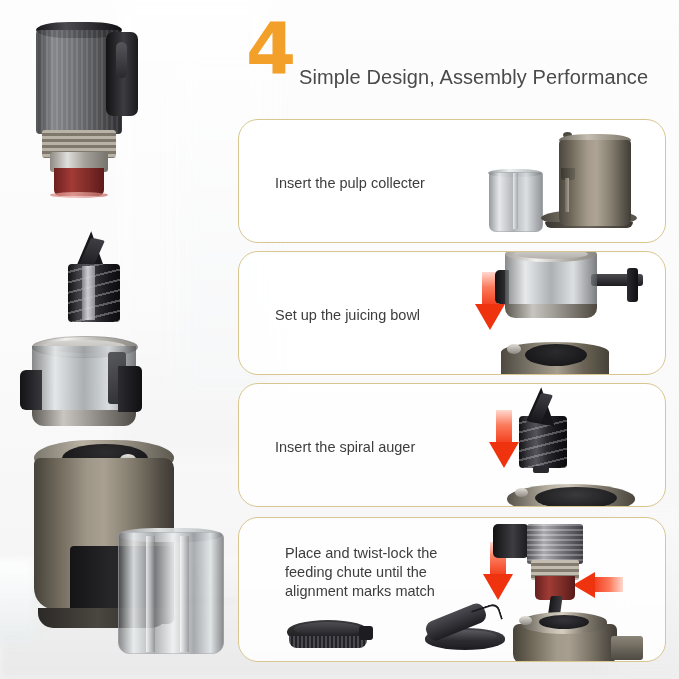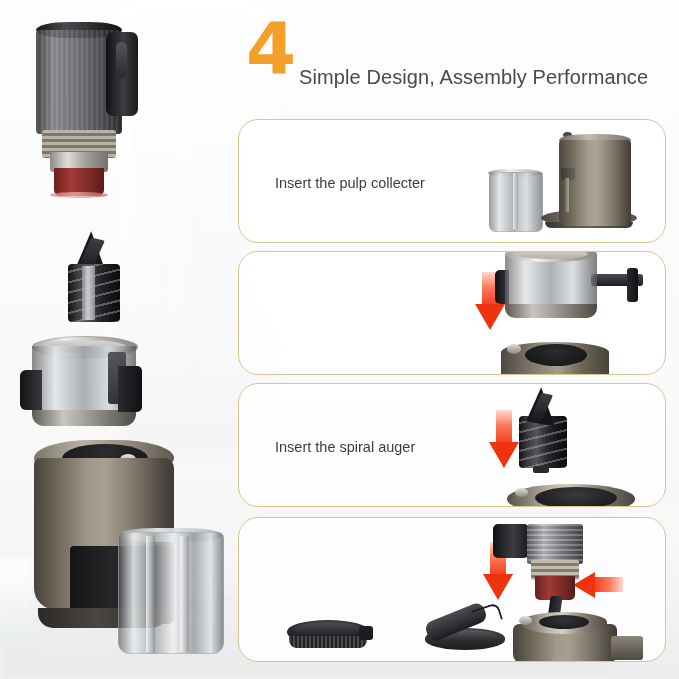--- a/index.html
+++ b/index.html
@@ -547,20 +547,21 @@
       <div class="m-foot"></div>
       <div class="m-knob"></div>
       <div class="m-top"></div>
       <div class="m-body"></div>
       <div class="m-spout"></div>
       <div class="m-stem"></div>
     </div>
   </div>
 
   <div class="card c2">
+    <div class="card-text">Set up the juicing bowl</div>
     <div class="arrow-down" style="left:236px;top:20px;">
       <div class="shaft"></div>
       <div class="head"></div>
     </div>
     <div class="obj" id="c2art">
       <div class="arm"></div>
       <div class="arm2"></div>
       <div class="lat-l"></div>
       <div class="wall"></div>
       <div class="base"></div>
@@ -583,20 +584,23 @@
       <div class="tip"></div>
       <div class="tip2"></div>
       <div class="foot"></div>
       <div class="disc"></div>
       <div class="disc-in"></div>
       <div class="disc-knob"></div>
     </div>
   </div>
 
   <div class="card c4">
+    <div class="card-text">Place and twist-lock the
+feeding chute until the
+alignment marks match</div>
 
     <div class="arrow-down" style="left:244px;top:24px;">
       <div class="shaft"></div>
       <div class="head"></div>
     </div>
     <div class="arrow-left" style="left:334px;top:54px;">
       <div class="shaft"></div>
       <div class="head"></div>
     </div>
 

